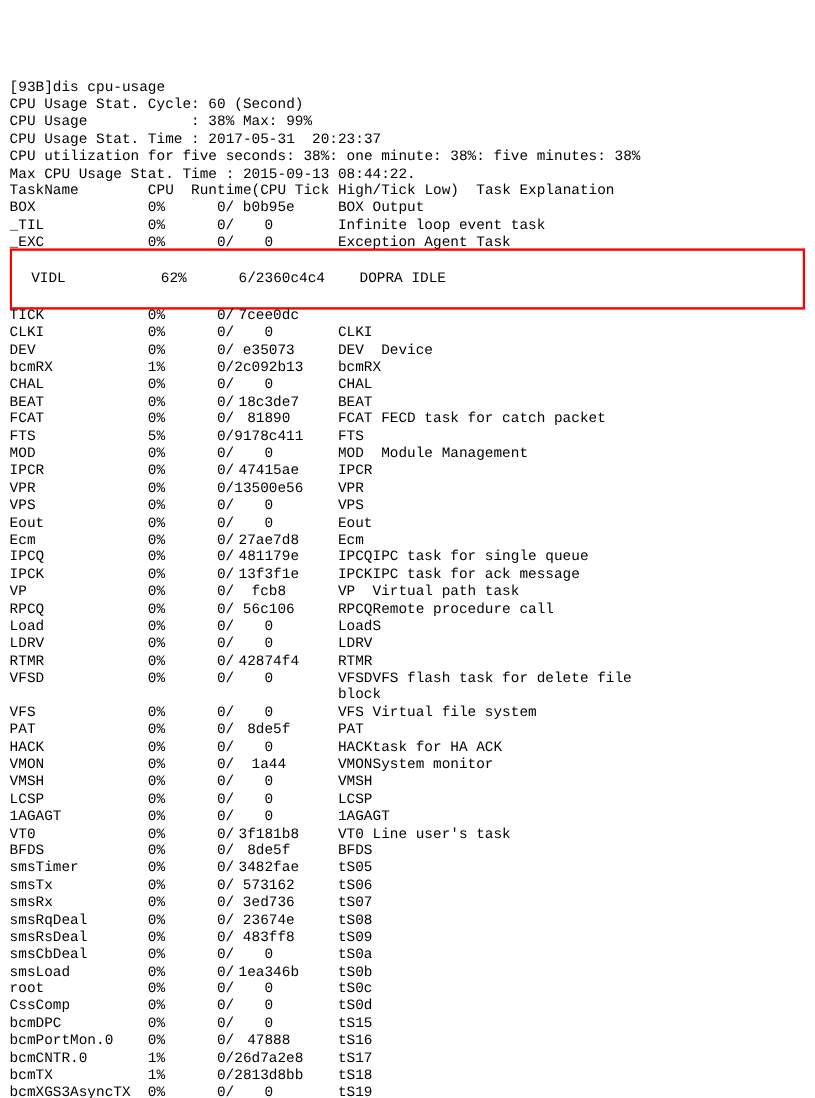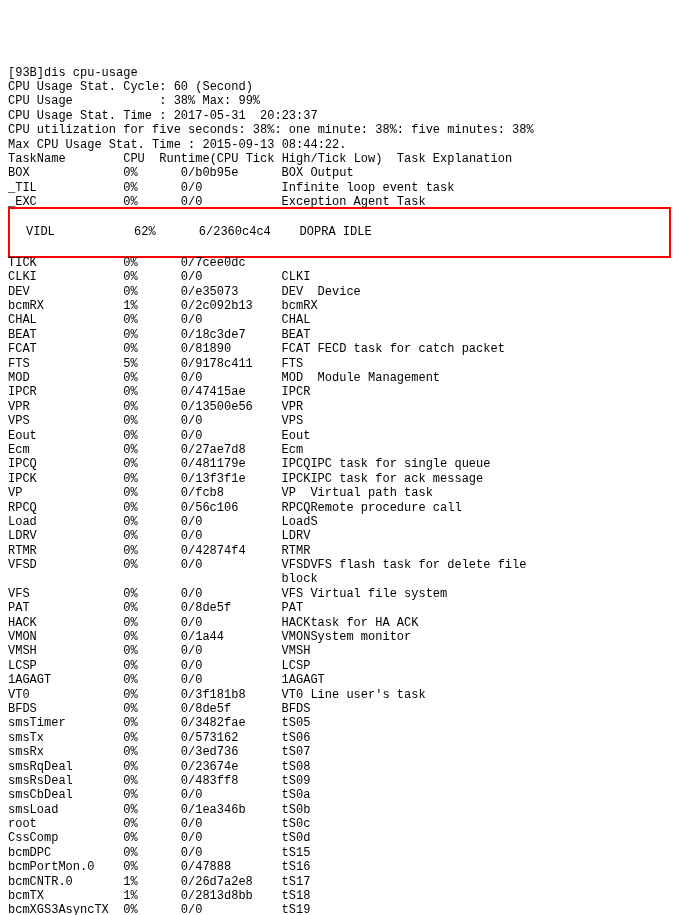--- a/index.html
+++ b/index.html
@@ -15,21 +15,21 @@
   .highlight {
     border: 2px solid #ff0000;
     display: block;
     margin: -2px 0;
     padding: 16px;
   }
   .col-name { display:inline-block; width: 13ch; }
   .col-cpu  { display:inline-block; width:  5ch; text-align:right; }
   .col-rhi  { display:inline-block; width:  7ch; text-align:right; }
   .col-slash{ display:inline-block; width:  1ch; }
-  .col-rlo  { display:inline-block; width:  8ch; text-align:left; }
+  .col-rlo  { display:inline-block; width:  8ch; text-align:center; }
   .col-gap  { display:inline-block; width:  4ch; }
   .col-exp  { display:inline-block; }
 </style>
 </head>
 <body>
 
 
 
 <div id="term"><span class="row">[93B]dis cpu-usage</span><span class="row">CPU Usage Stat. Cycle: 60 (Second)</span><span class="row">CPU Usage            : 38% Max: 99%</span><span class="row">CPU Usage Stat. Time : 2017-05-31  20:23:37</span><span class="row">CPU utilization for five seconds: 38%: one minute: 38%: five minutes: 38%</span><span class="row">Max CPU Usage Stat. Time : 2015-09-13 08:44:22.</span><span class="row"></span><span class="row">TaskName        CPU  Runtime(CPU Tick High/Tick Low)  Task Explanation</span><span class="row"><span class="col-name">BOX</span><span class="col-cpu">0%</span><span class="col-rhi">0</span><span class="col-slash">/</span><span class="col-rlo">b0b95e</span><span class="col-gap"></span><span class="col-exp">BOX Output</span></span><span class="row"><span class="col-name">_TIL</span><span class="col-cpu">0%</span><span class="col-rhi">0</span><span class="col-slash">/</span><span class="col-rlo">0</span><span class="col-gap"></span><span class="col-exp">Infinite loop event task</span></span><span class="row"><span class="col-name">_EXC</span><span class="col-cpu">0%</span><span class="col-rhi">0</span><span class="col-slash">/</span><span class="col-rlo">0</span><span class="col-gap"></span><span class="col-exp">Exception Agent Task</span></span><span class="row highlight"><span class="col-name">VIDL</span><span class="col-cpu">62%</span><span class="col-rhi">6</span><span class="col-slash">/</span><span class="col-rlo">2360c4c4</span><span class="col-gap"></span><span class="col-exp">DOPRA IDLE</span></span><span class="row"><span class="col-name">TICK</span><span class="col-cpu">0%</span><span class="col-rhi">0</span><span class="col-slash">/</span><span class="col-rlo">7cee0dc</span><span class="col-gap"></span><span class="col-exp"></span></span><span class="row"><span class="col-name">CLKI</span><span class="col-cpu">0%</span><span class="col-rhi">0</span><span class="col-slash">/</span><span class="col-rlo">0</span><span class="col-gap"></span><span class="col-exp">CLKI</span></span><span class="row"><span class="col-name">DEV</span><span class="col-cpu">0%</span><span class="col-rhi">0</span><span class="col-slash">/</span><span class="col-rlo">e35073</span><span class="col-gap"></span><span class="col-exp">DEV  Device</span></span><span class="row"><span class="col-name">bcmRX</span><span class="col-cpu">1%</span><span class="col-rhi">0</span><span class="col-slash">/</span><span class="col-rlo">2c092b13</span><span class="col-gap"></span><span class="col-exp">bcmRX</span></span><span class="row"><span class="col-name">CHAL</span><span class="col-cpu">0%</span><span class="col-rhi">0</span><span class="col-slash">/</span><span class="col-rlo">0</span><span class="col-gap"></span><span class="col-exp">CHAL</span></span><span class="row"><span class="col-name">BEAT</span><span class="col-cpu">0%</span><span class="col-rhi">0</span><span class="col-slash">/</span><span class="col-rlo">18c3de7</span><span class="col-gap"></span><span class="col-exp">BEAT</span></span><span class="row"><span class="col-name">FCAT</span><span class="col-cpu">0%</span><span class="col-rhi">0</span><span class="col-slash">/</span><span class="col-rlo">81890</span><span class="col-gap"></span><span class="col-exp">FCAT FECD task for catch packet</span></span><span class="row"><span class="col-name">FTS</span><span class="col-cpu">5%</span><span class="col-rhi">0</span><span class="col-slash">/</span><span class="col-rlo">9178c411</span><span class="col-gap"></span><span class="col-exp">FTS</span></span><span class="row"><span class="col-name">MOD</span><span class="col-cpu">0%</span><span class="col-rhi">0</span><span class="col-slash">/</span><span class="col-rlo">0</span><span class="col-gap"></span><span class="col-exp">MOD  Module Management</span></span><span class="row"><span class="col-name">IPCR</span><span class="col-cpu">0%</span><span class="col-rhi">0</span><span class="col-slash">/</span><span class="col-rlo">47415ae</span><span class="col-gap"></span><span class="col-exp">IPCR</span></span><span class="row"><span class="col-name">VPR</span><span class="col-cpu">0%</span><span class="col-rhi">0</span><span class="col-slash">/</span><span class="col-rlo">13500e56</span><span class="col-gap"></span><span class="col-exp">VPR</span></span><span class="row"><span class="col-name">VPS</span><span class="col-cpu">0%</span><span class="col-rhi">0</span><span class="col-slash">/</span><span class="col-rlo">0</span><span class="col-gap"></span><span class="col-exp">VPS</span></span><span class="row"><span class="col-name">Eout</span><span class="col-cpu">0%</span><span class="col-rhi">0</span><span class="col-slash">/</span><span class="col-rlo">0</span><span class="col-gap"></span><span class="col-exp">Eout</span></span><span class="row"><span class="col-name">Ecm</span><span class="col-cpu">0%</span><span class="col-rhi">0</span><span class="col-slash">/</span><span class="col-rlo">27ae7d8</span><span class="col-gap"></span><span class="col-exp">Ecm</span></span><span class="row"><span class="col-name">IPCQ</span><span class="col-cpu">0%</span><span class="col-rhi">0</span><span class="col-slash">/</span><span class="col-rlo">481179e</span><span class="col-gap"></span><span class="col-exp">IPCQIPC task for single queue</span></span><span class="row"><span class="col-name">IPCK</span><span class="col-cpu">0%</span><span class="col-rhi">0</span><span class="col-slash">/</span><span class="col-rlo">13f3f1e</span><span class="col-gap"></span><span class="col-exp">IPCKIPC task for ack message</span></span><span class="row"><span class="col-name">VP</span><span class="col-cpu">0%</span><span class="col-rhi">0</span><span class="col-slash">/</span><span class="col-rlo">fcb8</span><span class="col-gap"></span><span class="col-exp">VP  Virtual path task</span></span><span class="row"><span class="col-name">RPCQ</span><span class="col-cpu">0%</span><span class="col-rhi">0</span><span class="col-slash">/</span><span class="col-rlo">56c106</span><span class="col-gap"></span><span class="col-exp">RPCQRemote procedure call</span></span><span class="row"><span class="col-name">Load</span><span class="col-cpu">0%</span><span class="col-rhi">0</span><span class="col-slash">/</span><span class="col-rlo">0</span><span class="col-gap"></span><span class="col-exp">LoadS</span></span><span class="row"><span class="col-name">LDRV</span><span class="col-cpu">0%</span><span class="col-rhi">0</span><span class="col-slash">/</span><span class="col-rlo">0</span><span class="col-gap"></span><span class="col-exp">LDRV</span></span><span class="row"><span class="col-name">RTMR</span><span class="col-cpu">0%</span><span class="col-rhi">0</span><span class="col-slash">/</span><span class="col-rlo">42874f4</span><span class="col-gap"></span><span class="col-exp">RTMR</span></span><span class="row"><span class="col-name">VFSD</span><span class="col-cpu">0%</span><span class="col-rhi">0</span><span class="col-slash">/</span><span class="col-rlo">0</span><span class="col-gap"></span><span class="col-exp">VFSDVFS flash task for delete file</span></span><span class="row"><span class="col-name"></span><span class="col-cpu"></span><span class="col-rhi"></span><span class="col-slash"></span><span class="col-rlo"></span><span class="col-gap"></span><span class="col-exp">block</span></span><span class="row"><span class="col-name">VFS</span><span class="col-cpu">0%</span><span class="col-rhi">0</span><span class="col-slash">/</span><span class="col-rlo">0</span><span class="col-gap"></span><span class="col-exp">VFS Virtual file system</span></span><span class="row"><span class="col-name">PAT</span><span class="col-cpu">0%</span><span class="col-rhi">0</span><span class="col-slash">/</span><span class="col-rlo">8de5f</span><span class="col-gap"></span><span class="col-exp">PAT</span></span><span class="row"><span class="col-name">HACK</span><span class="col-cpu">0%</span><span class="col-rhi">0</span><span class="col-slash">/</span><span class="col-rlo">0</span><span class="col-gap"></span><span class="col-exp">HACKtask for HA ACK</span></span><span class="row"><span class="col-name">VMON</span><span class="col-cpu">0%</span><span class="col-rhi">0</span><span class="col-slash">/</span><span class="col-rlo">1a44</span><span class="col-gap"></span><span class="col-exp">VMONSystem monitor</span></span><span class="row"><span class="col-name">VMSH</span><span class="col-cpu">0%</span><span class="col-rhi">0</span><span class="col-slash">/</span><span class="col-rlo">0</span><span class="col-gap"></span><span class="col-exp">VMSH</span></span><span class="row"><span class="col-name">LCSP</span><span class="col-cpu">0%</span><span class="col-rhi">0</span><span class="col-slash">/</span><span class="col-rlo">0</span><span class="col-gap"></span><span class="col-exp">LCSP</span></span><span class="row"><span class="col-name">1AGAGT</span><span class="col-cpu">0%</span><span class="col-rhi">0</span><span class="col-slash">/</span><span class="col-rlo">0</span><span class="col-gap"></span><span class="col-exp">1AGAGT</span></span><span class="row"><span class="col-name">VT0</span><span class="col-cpu">0%</span><span class="col-rhi">0</span><span class="col-slash">/</span><span class="col-rlo">3f181b8</span><span class="col-gap"></span><span class="col-exp">VT0 Line user's task</span></span><span class="row"><span class="col-name">BFDS</span><span class="col-cpu">0%</span><span class="col-rhi">0</span><span class="col-slash">/</span><span class="col-rlo">8de5f</span><span class="col-gap"></span><span class="col-exp">BFDS</span></span><span class="row"><span class="col-name">smsTimer</span><span class="col-cpu">0%</span><span class="col-rhi">0</span><span class="col-slash">/</span><span class="col-rlo">3482fae</span><span class="col-gap"></span><span class="col-exp">tS05</span></span><span class="row"><span class="col-name">smsTx</span><span class="col-cpu">0%</span><span class="col-rhi">0</span><span class="col-slash">/</span><span class="col-rlo">573162</span><span class="col-gap"></span><span class="col-exp">tS06</span></span><span class="row"><span class="col-name">smsRx</span><span class="col-cpu">0%</span><span class="col-rhi">0</span><span class="col-slash">/</span><span class="col-rlo">3ed736</span><span class="col-gap"></span><span class="col-exp">tS07</span></span><span class="row"><span class="col-name">smsRqDeal</span><span class="col-cpu">0%</span><span class="col-rhi">0</span><span class="col-slash">/</span><span class="col-rlo">23674e</span><span class="col-gap"></span><span class="col-exp">tS08</span></span><span class="row"><span class="col-name">smsRsDeal</span><span class="col-cpu">0%</span><span class="col-rhi">0</span><span class="col-slash">/</span><span class="col-rlo">483ff8</span><span class="col-gap"></span><span class="col-exp">tS09</span></span><span class="row"><span class="col-name">smsCbDeal</span><span class="col-cpu">0%</span><span class="col-rhi">0</span><span class="col-slash">/</span><span class="col-rlo">0</span><span class="col-gap"></span><span class="col-exp">tS0a</span></span><span class="row"><span class="col-name">smsLoad</span><span class="col-cpu">0%</span><span class="col-rhi">0</span><span class="col-slash">/</span><span class="col-rlo">1ea346b</span><span class="col-gap"></span><span class="col-exp">tS0b</span></span><span class="row"><span class="col-name">root</span><span class="col-cpu">0%</span><span class="col-rhi">0</span><span class="col-slash">/</span><span class="col-rlo">0</span><span class="col-gap"></span><span class="col-exp">tS0c</span></span><span class="row"><span class="col-name">CssComp</span><span class="col-cpu">0%</span><span class="col-rhi">0</span><span class="col-slash">/</span><span class="col-rlo">0</span><span class="col-gap"></span><span class="col-exp">tS0d</span></span><span class="row"><span class="col-name">bcmDPC</span><span class="col-cpu">0%</span><span class="col-rhi">0</span><span class="col-slash">/</span><span class="col-rlo">0</span><span class="col-gap"></span><span class="col-exp">tS15</span></span><span class="row"><span class="col-name">bcmPortMon.0</span><span class="col-cpu">0%</span><span class="col-rhi">0</span><span class="col-slash">/</span><span class="col-rlo">47888</span><span class="col-gap"></span><span class="col-exp">tS16</span></span><span class="row"><span class="col-name">bcmCNTR.0</span><span class="col-cpu">1%</span><span class="col-rhi">0</span><span class="col-slash">/</span><span class="col-rlo">26d7a2e8</span><span class="col-gap"></span><span class="col-exp">tS17</span></span><span class="row"><span class="col-name">bcmTX</span><span class="col-cpu">1%</span><span class="col-rhi">0</span><span class="col-slash">/</span><span class="col-rlo">2813d8bb</span><span class="col-gap"></span><span class="col-exp">tS18</span></span><span class="row"><span class="col-name">bcmXGS3AsyncTX</span><span class="col-cpu">0%</span><span class="col-rhi">0</span><span class="col-slash">/</span><span class="col-rlo">0</span><span class="col-gap"></span><span class="col-exp">tS19</span></span><span class="row"><span class="col-name">bmLINK.0</span><span class="col-cpu">0%</span><span class="col-rhi">0</span><span class="col-slash">/</span><span class="col-rlo">51157c6</span><span class="col-gap"></span><span class="col-exp">tS1a</span></span><span class="row"><span class="col-name">lshelp</span><span class="col-cpu">0%</span><span class="col-rhi">0</span><span class="col-slash">/</span><span class="col-rlo">0</span><span class="col-gap"></span><span class="col-exp">tS1b</span></span><span class="row"><span class="col-name">STND</span><span class="col-cpu">0%</span><span class="col-rhi">0</span><span class="col-slash">/</span><span class="col-rlo">0</span><span class="col-gap"></span><span class="col-exp">STNDStandby task</span></span></div>
 

